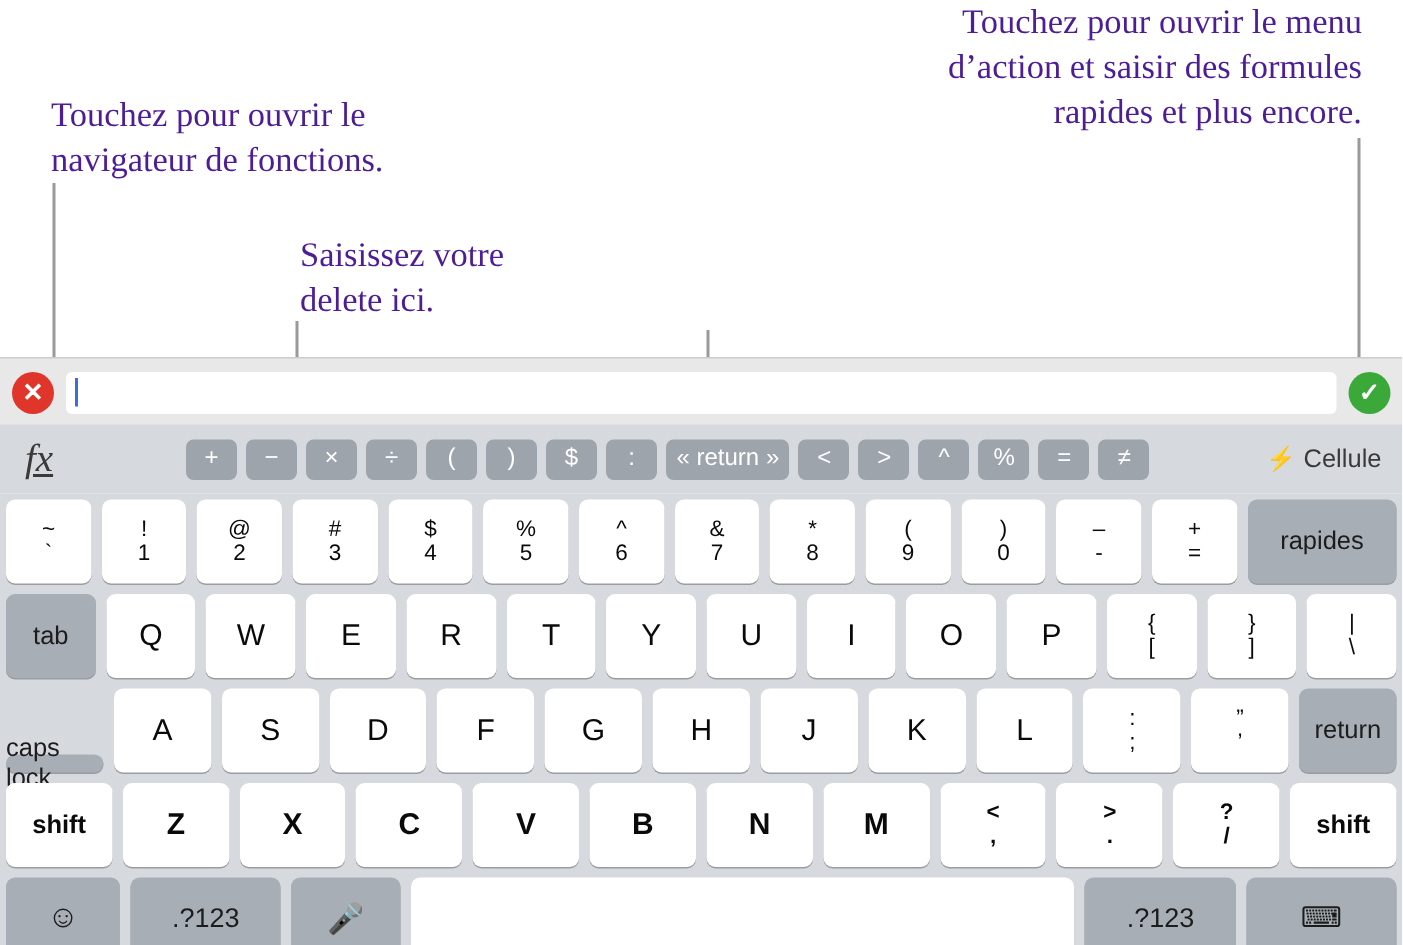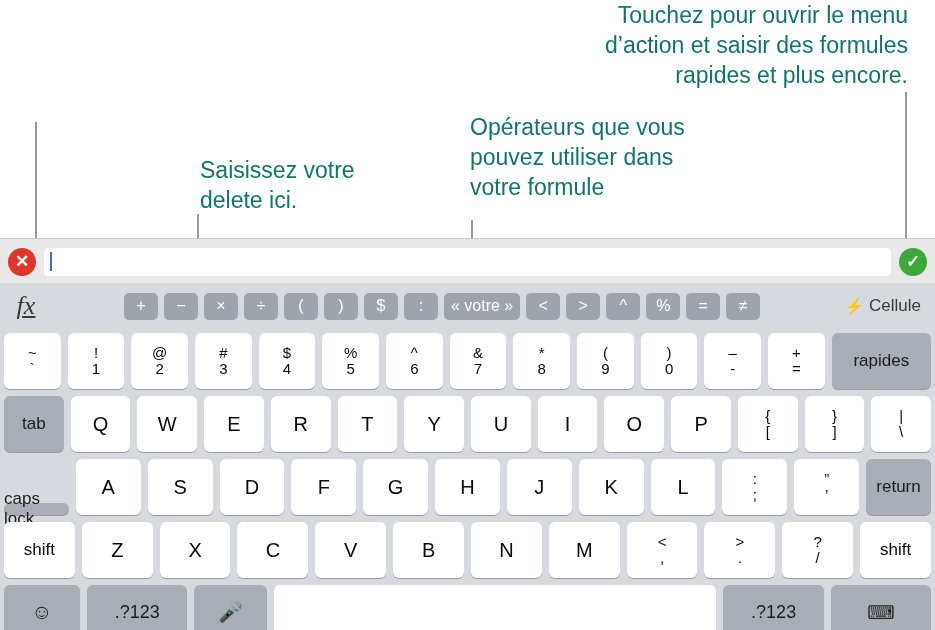--- a/index.html
+++ b/index.html
@@ -12,24 +12,24 @@
     position: relative;
     width: 935px;
     height: 630px;
     overflow: hidden;
     background: #ffffff;
   }
 
   
   .callout {
     position: absolute;
-    color: #0f766e;
+    color: #4c1d95;
     font-size: 23px;
     line-height: 30px;
-    font-family: Liberation Sans, sans-serif;
+    font-family: Liberation Serif, serif;
     white-space: pre-line;
   }
   #callout-functions { left: 34px; top: 62px; width: 330px; }
   #callout-formula   { left: 200px; top: 155px; width: 230px; }
   #callout-operators { left: 470px; top: 112px; width: 290px; }
   #callout-cell      { left: 498px; top: 0px; width: 410px; text-align: right; }
 
   .leader {
     position: absolute;
     background: #9a9a9a;
@@ -184,41 +184,40 @@
 
   #row-q .lead { flex: 1.55 1 0; }
   #row-q .key { flex: 1 1 0; }
 
   #row-a .lead { flex: 1.78 1 0; margin-top: 44px; }
   #row-a .tail { flex: 1.72 1 0; text-align: center; }
   #row-a .key { flex: 1 1 0; }
 
   #row-z .lead { flex: 2.35 1 0; }
   #row-z .tail { flex: 2.35 1 0; }
-  #row-z .key { flex: 1 1 0; }
+  #row-z .key { flex: 1 1 0; font-weight: bold; }
 
   #row-space { height: 54px; margin-bottom: 0; }
   #row-space .key { font-size: 18px; }
   #row-space .emoji-key { flex: 1.1 1 0; font-size: 21px; }
   #row-space .num-key { flex: 1.45 1 0; }
   #row-space .mic-key { flex: 1.05 1 0; font-size: 20px; }
   #row-space .space-key { flex: 6.4 1 0; background: #ffffff; }
   #row-space .num-key-r { flex: 1.45 1 0; }
   #row-space .kb-key { flex: 1.45 1 0; font-size: 19px; }
 </style>
 </head>
 <body>
 
 <div id="page">
 
+  <div class="callout" id="callout-functions">Touchez pour ouvrir le
+navigateur de fonctions.</div>
   <div class="callout" id="callout-formula">Saisissez votre
 delete ici.</div>
-  <div class="callout" id="callout-operators">Opérateurs que vous
-pouvez utiliser dans
-votre formule</div>
   <div class="callout" id="callout-cell">Touchez pour ouvrir le menu
 d’action et saisir des formules
 rapides et plus encore.</div>
 
   <div class="leader leader-v" style="left:35px; top:122px; height:140px;"></div>
   <div class="leader leader-v" style="left:197px; top:214px; height:48px;"></div>
   <div class="leader leader-v" style="left:471px; top:220px; height:70px;"></div>
   <div class="leader leader-h" style="left:138px; top:289px; width:662px;"></div>
   <div class="leader leader-v" style="left:138px; top:289px; height:9px;"></div>
   <div class="leader leader-v" style="left:799px; top:289px; height:9px;"></div>
@@ -237,21 +236,21 @@
     <div id="fx-button">fx</div>
     <div id="op-scroll">
       <div class="op-key">+</div>
       <div class="op-key">−</div>
       <div class="op-key">×</div>
       <div class="op-key">÷</div>
       <div class="op-key">(</div>
       <div class="op-key">)</div>
       <div class="op-key">$</div>
       <div class="op-key">:</div>
-      <div class="op-key">« votre »</div>
+      <div class="op-key">« return »</div>
       <div class="op-key">&lt;</div>
       <div class="op-key">&gt;</div>
       <div class="op-key">^</div>
       <div class="op-key">%</div>
       <div class="op-key">=</div>
       <div class="op-key">≠</div>
     </div>
     <div id="cell-button">
       <span class="bolt">⚡</span>
       <span>Cellule</span>

